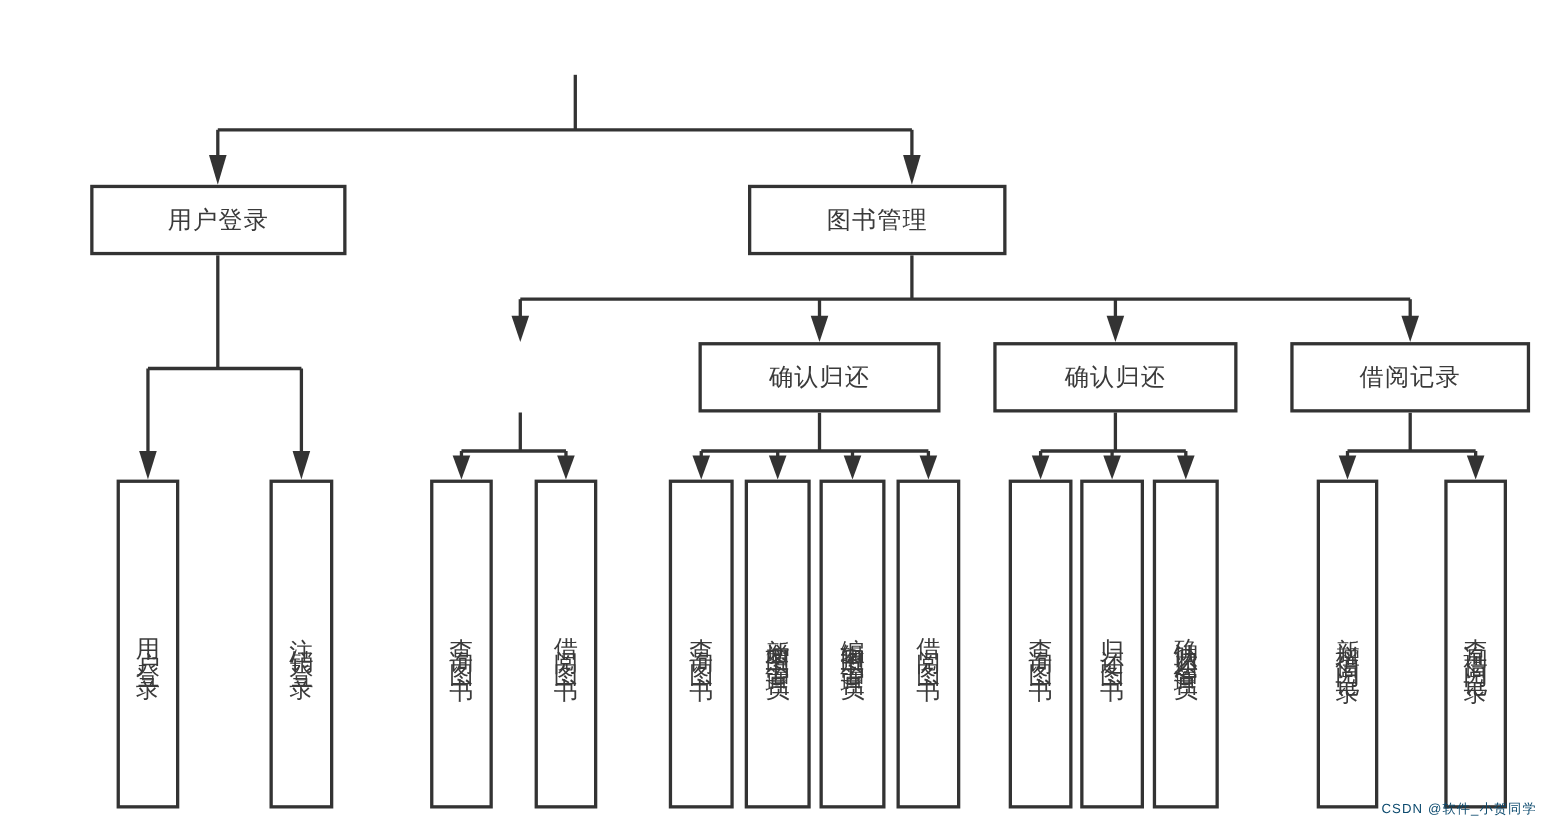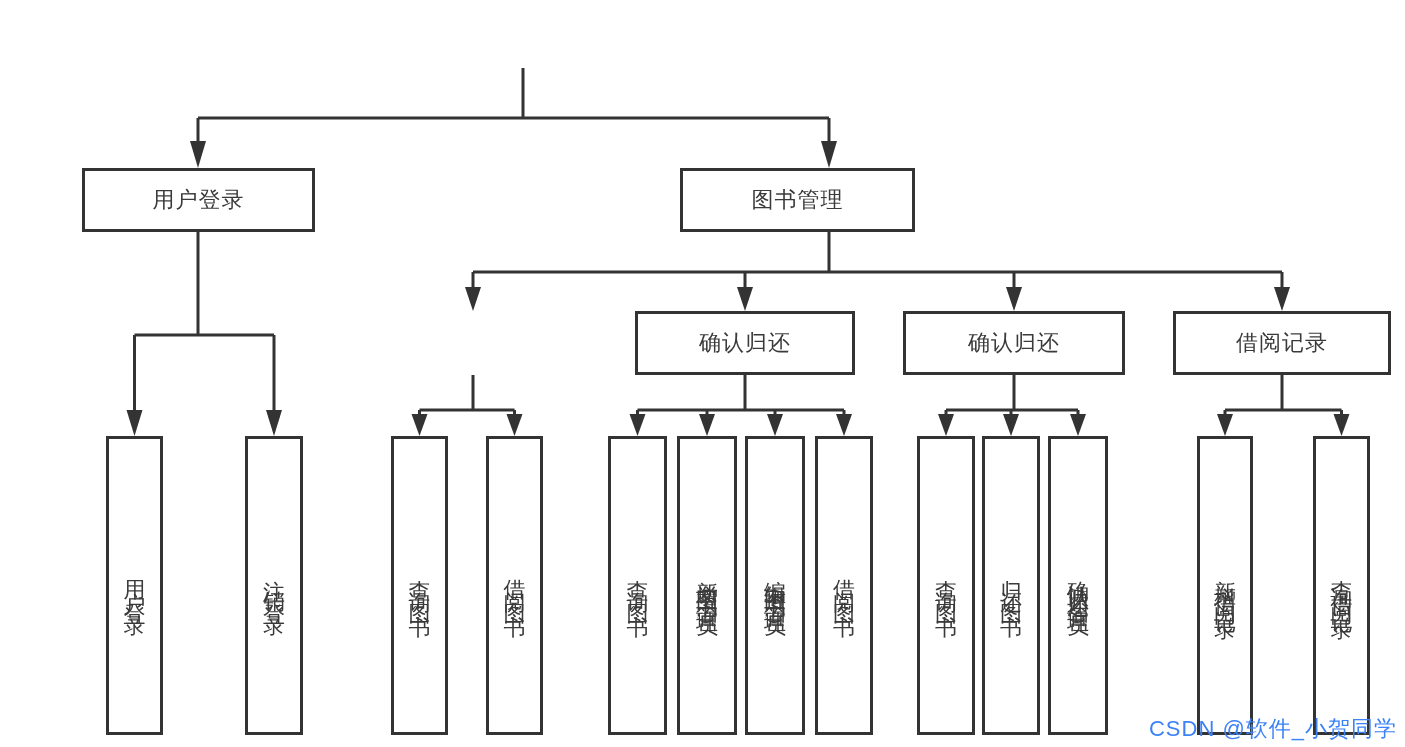--- a/index.html
+++ b/index.html
@@ -16,22 +16,22 @@
   }
   .vbox{
     position:absolute;box-sizing:border-box;background:#ffffff;
     border:3px solid #333333;display:flex;align-items:center;justify-content:center;
     writing-mode:vertical-rl;font-size:22px;color:#3a3a3a;z-index:2;
     letter-spacing:12px;top:436px;height:299px;
   }
   .vbox.long{letter-spacing:5px;}
   .vbox.med{letter-spacing:8px;}
   .watermark{
-    position:absolute;right:8px;bottom:3px;font-size:22px;letter-spacing:1px;
-    color:#3b82f6;z-index:3;
+    position:absolute;right:8px;bottom:3px;font-size:12px;letter-spacing:1px;
+    color:#0c4a6e;z-index:3;
   }
 </style>
 </head>
 <body>
 
 <div class="canvas">
 
   <svg width="1405" height="747" viewBox="0 0 1405 747">
     <g stroke="#333333" stroke-width="3" fill="none">
 

